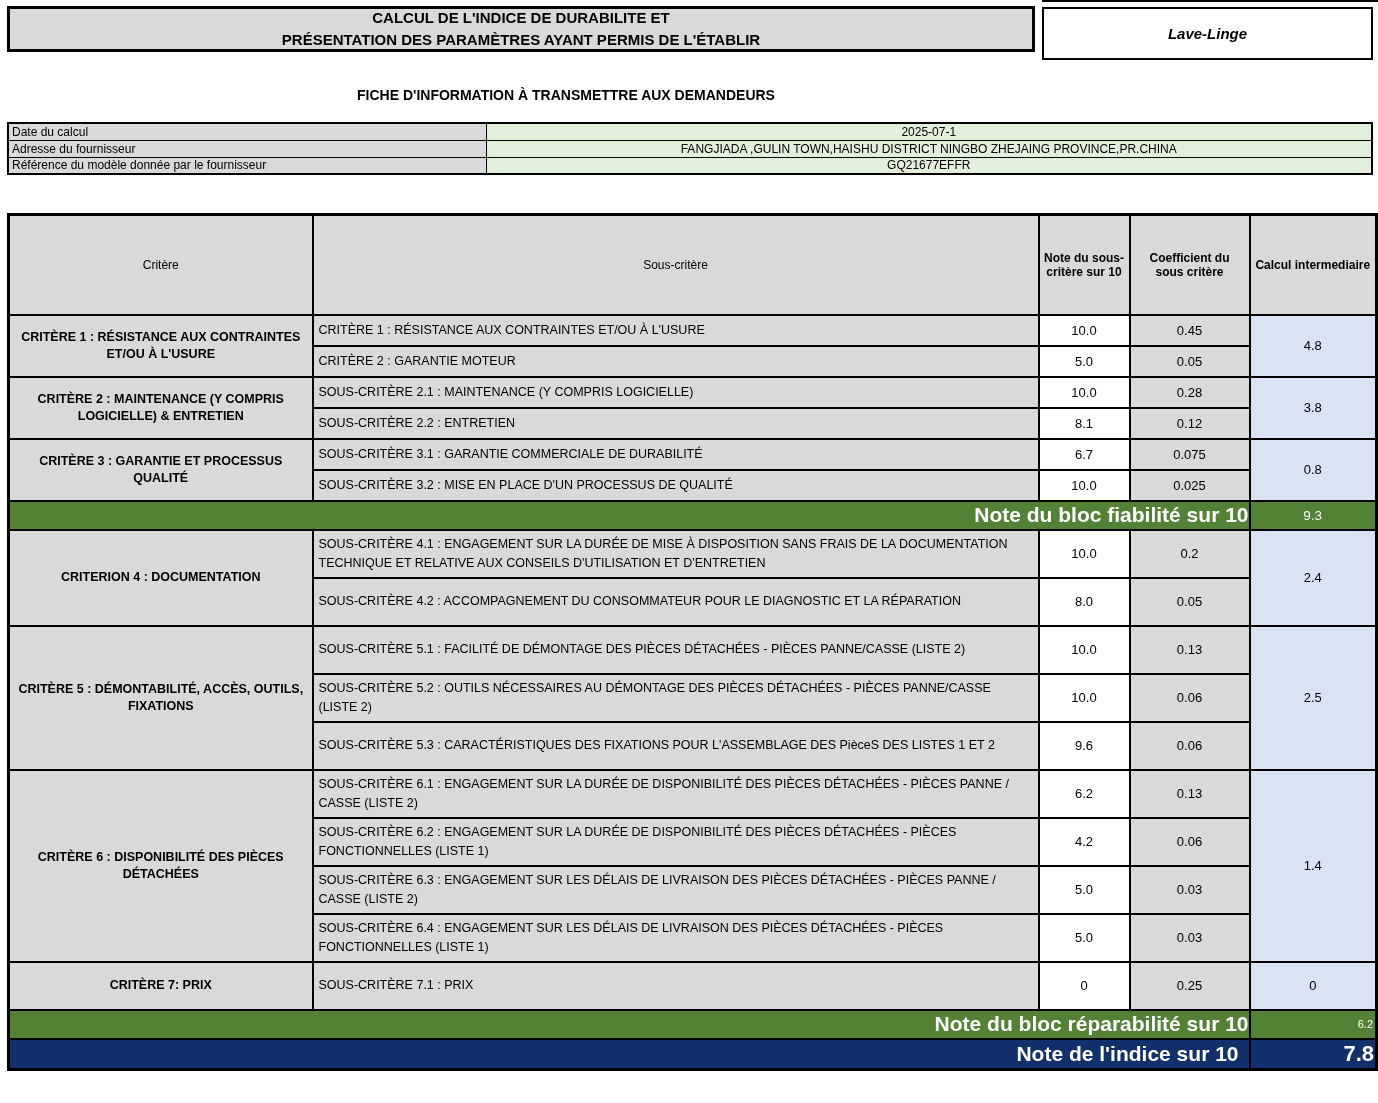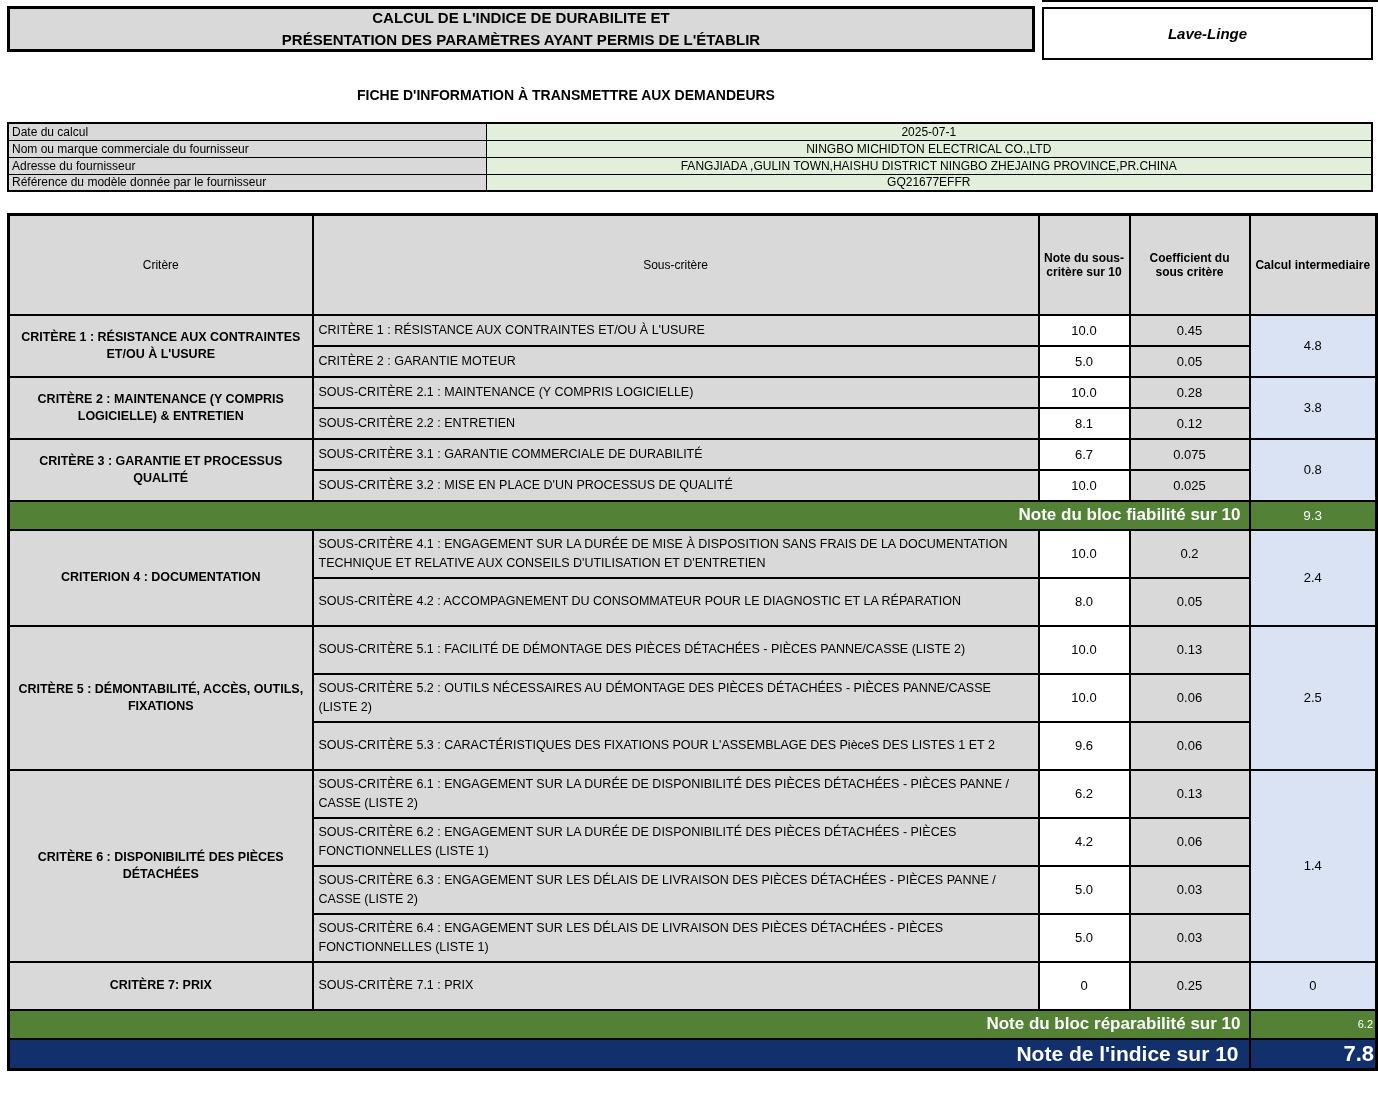--- a/index.html
+++ b/index.html
@@ -37,21 +37,21 @@
                 padding:2px 8px;line-height:1.35;}
   .va-top{vertical-align:top;padding-top:3px;}
   .cell-sous{background:#d9d9d9;font-size:12.5px;text-align:left;padding:2px 5px;line-height:1.45;}
   .cell-note{background:#ffffff;font-size:13px;text-align:center;}
   .cell-coef{background:#d9d9d9;font-size:13px;text-align:center;}
   .cell-calc{background:#dae3f3;font-size:13px;text-align:center;}
   .rh-s{height:31px;}
   .rh-l{height:48px;}
 
   .band td{background:var(--band-green,#538135);color:#fff;}
-  .band-label{text-align:right;font-weight:bold;font-size:17px;padding-right:8px;height:29px;}
+  .band-label{text-align:right;font-weight:bold;font-size:21px;padding-right:0;height:29px;}
   .band-fiabilite .band-value{text-align:center;font-size:13.5px;}
   .band-reparabilite .band-value{text-align:right;font-size:11px;padding-right:2px;}
 
   .total-row td{background:var(--total-navy,#12306b);color:#fff;font-weight:bold;}
   .total-label{text-align:right;font-size:21px;padding-right:10px;height:30px;}
   .total-value{text-align:right;font-size:22px;}
 </style>
 </head>
 <body>
 
@@ -68,24 +68,20 @@
     <span>Lave-Linge</span>
   </div>
 
   <div class="subtitle">FICHE D'INFORMATION À TRANSMETTRE AUX DEMANDEURS</div>
 
   <table class="info-table">
     <tbody>
       <tr>
         <td class="info-label">Date du calcul</td>
         <td class="info-value">2025-07-1</td>
-      </tr>
-      <tr>
-        <td class="info-label">Nom ou marque commerciale du fournisseur</td>
-        <td class="info-value">NINGBO MICHIDTON ELECTRICAL CO.,LTD</td>
       </tr>
       <tr>
         <td class="info-label">Adresse du fournisseur</td>
         <td class="info-value">FANGJIADA ,GULIN TOWN,HAISHU DISTRICT NINGBO ZHEJAING PROVINCE,PR.CHINA</td>
       </tr>
       <tr>
         <td class="info-label">Référence du modèle donnée par le fournisseur</td>
         <td class="info-value">GQ21677EFFR</td>
       </tr>
     </tbody>

